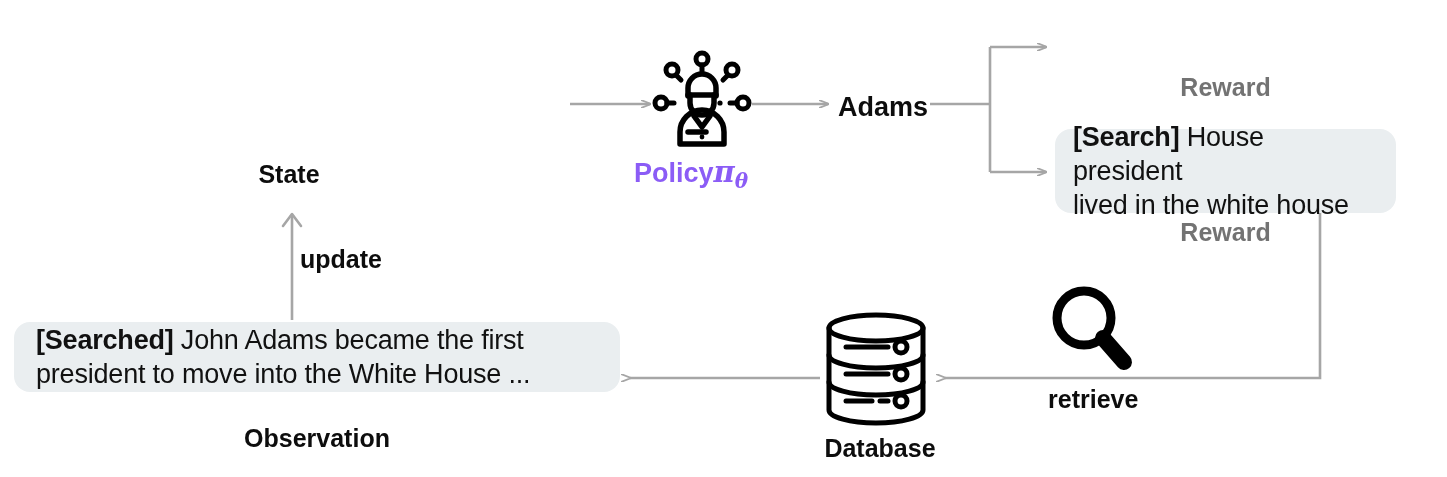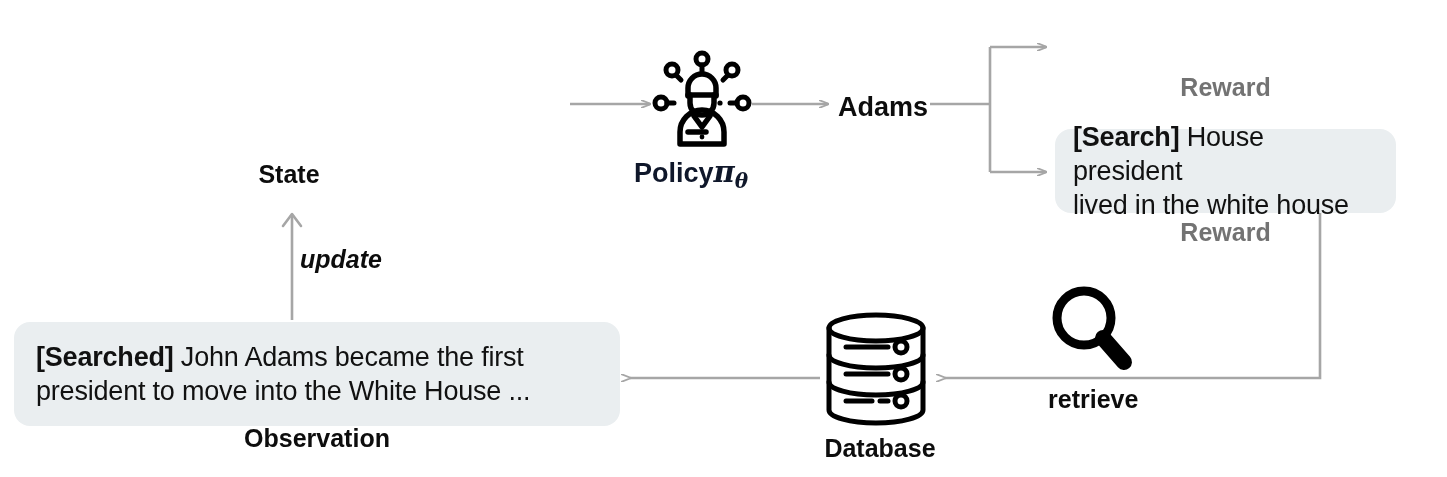--- a/index.html
+++ b/index.html
@@ -66,21 +66,21 @@
     position: absolute;
     font-size: 27px;
     font-weight: bold;
     color: #0d0d0d;
     white-space: nowrap;
   }
   .policy-label {
     position: absolute;
     font-size: 27px;
     font-weight: bold;
-    color: #0f172a;
+    color: #8b5cf6;
     white-space: nowrap;
   }
   .policy-label .pi {
     font-family: "DejaVu Serif", serif;
     font-style: italic;
     font-weight: bold;
     font-size: 29px;
   }
   .policy-label .th {
     font-family: "DejaVu Serif", serif;
@@ -88,30 +88,30 @@
     font-weight: bold;
     font-size: 20px;
     vertical-align: sub;
   }
   .icon-wrap { position: absolute; }
 
   
   #state-box   { left: 14px;  top: 28px;  width: 546px; height: 124px; padding: 0 22px; }
   #answer-box  { left: 1055px;top: 24px;  width: 341px; height: 44px;  padding: 0 18px; }
   #search-box  { left: 1055px;top: 129px; width: 341px; height: 84px;  padding: 0 18px; }
-  #obs-box     { left: 14px;  top: 322px; width: 606px; height: 104px;  padding: 0 22px; }
+  #obs-box     { left: 14px;  top: 322px; width: 606px; height: 70px;  padding: 0 22px; }
 
   #state-caption { left: 16px;  top: 160px; width: 546px; }
   #obs-caption   { left: 14px;  top: 424px; width: 606px; }
   #db-caption    { left: 790px; top: 434px; width: 180px; }
 
   #answer-reward { left: 1055px; top: 73px;  width: 341px; }
   #search-reward { left: 1055px; top: 218px; width: 341px; }
 
-  #update-label   { left: 300px;  top: 245px; font-style: italic; }
+  #update-label   { left: 300px;  top: 245px; }
   #retrieve-label { left: 1048px; top: 385px; }
   #action-label   { left: 838px;  top: 92px; }
   #policy-label   { left: 634px;  top: 155px; }
 </style>
 </head>
 <body>
 
 <div id="canvas">
 
   <svg class="svg-layer" viewBox="0 0 1447 477">

